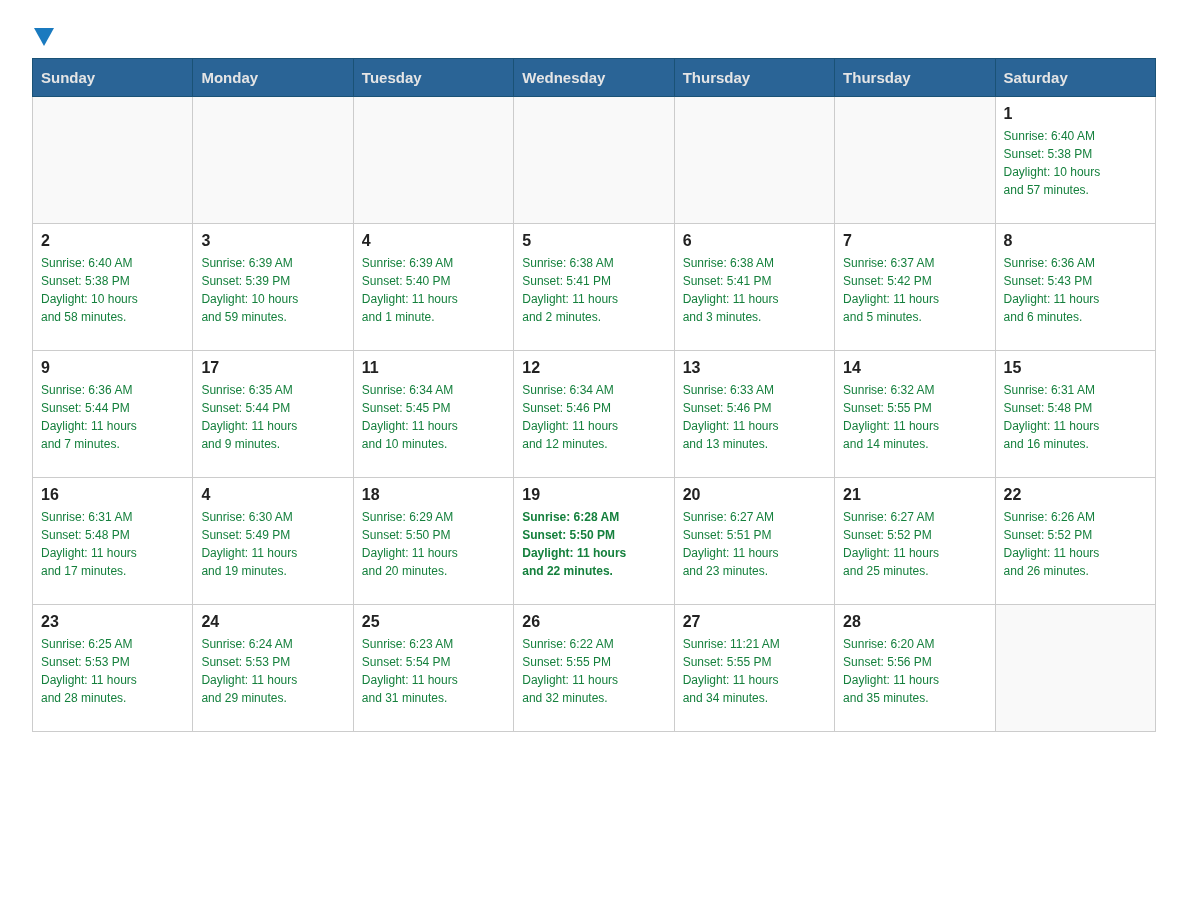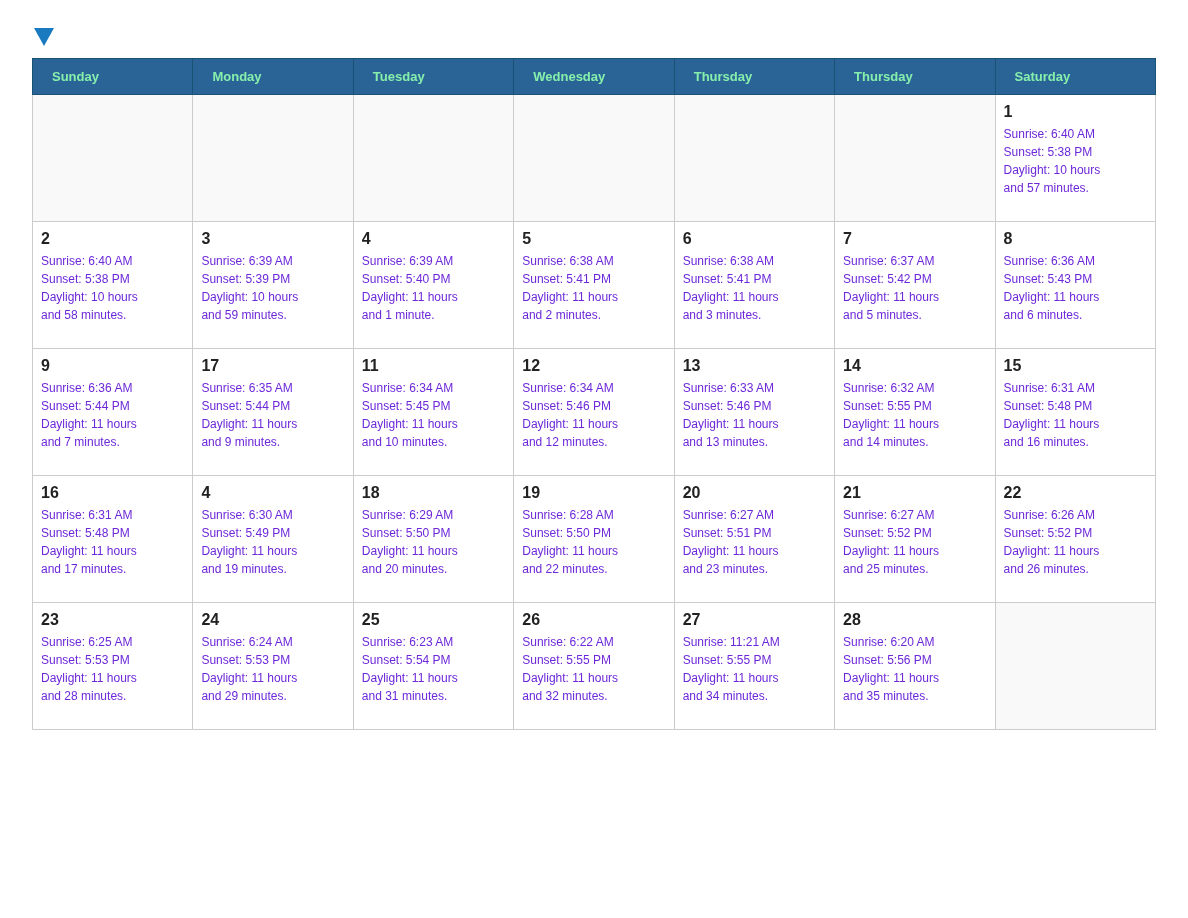--- a/index.html
+++ b/index.html
@@ -57,24 +57,24 @@
       color: #444;
       margin-top: 4px;
     }
     .calendar {
       width: 100%;
       border-collapse: collapse;
       margin-top: 16px;
     }
     .calendar th {
       background: #2a6496;
-      color: #86efac;
-      font-size: 13px;
+      color: #e5e5e5;
+      font-size: 15px;
       font-weight: bold;
-      padding: 10px 19px;
+      padding: 10px 8px;
       text-align: left;
       border: 1px solid #1a5276;
     }
     .calendar td {
       vertical-align: top;
       border: 1px solid #ccc;
       padding: 8px;
       width: 14.28%;
       min-height: 120px;
     }
@@ -82,21 +82,21 @@
       min-height: 110px;
     }
     .day-number {
       font-size: 16px;
       font-weight: bold;
       color: #222;
       margin-bottom: 4px;
     }
     .day-info {
       font-size: 12px;
-      color: #6d28d9;
+      color: #15803d;
       line-height: 1.5;
     }
     .empty-cell {
       background: #f9f9f9;
     }
   </style>
 </head>
 <body>
 
 <div class="header">
@@ -309,21 +309,21 @@
             <div class="day-number">18</div>
             <div class="day-info" style="white-space: pre-line;">Sunrise: 6:29 AM
 Sunset: 5:50 PM
 Daylight: 11 hours
 and 20 minutes.</div>
           </div>
         </td>
         <td>
           <div class="cell-inner">
             <div class="day-number">19</div>
-            <div class="day-info" style="white-space: pre-line;">Sunrise: 6:28 AM
+            <div class="day-info" style="white-space: pre-line; font-weight: bold;">Sunrise: 6:28 AM
 Sunset: 5:50 PM
 Daylight: 11 hours
 and 22 minutes.</div>
           </div>
         </td>
         <td>
           <div class="cell-inner">
             <div class="day-number">20</div>
             <div class="day-info" style="white-space: pre-line;">Sunrise: 6:27 AM
 Sunset: 5:51 PM

